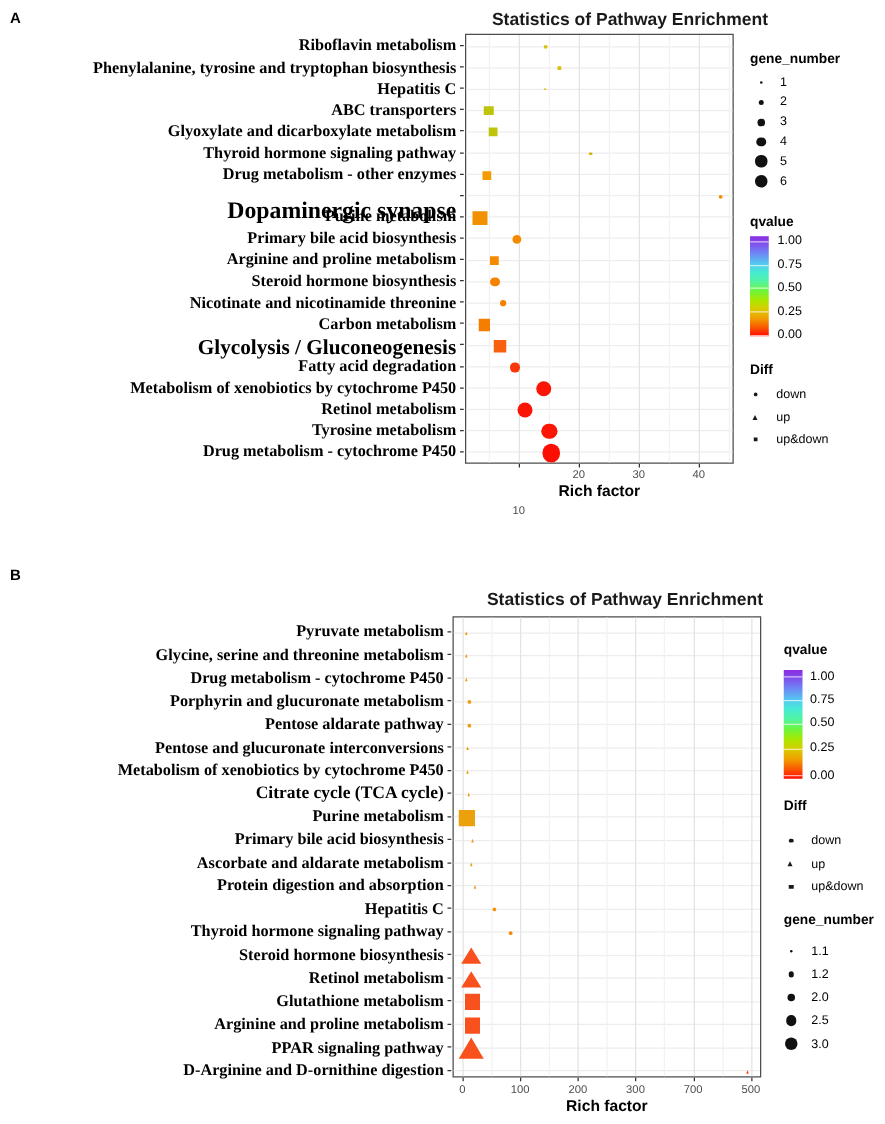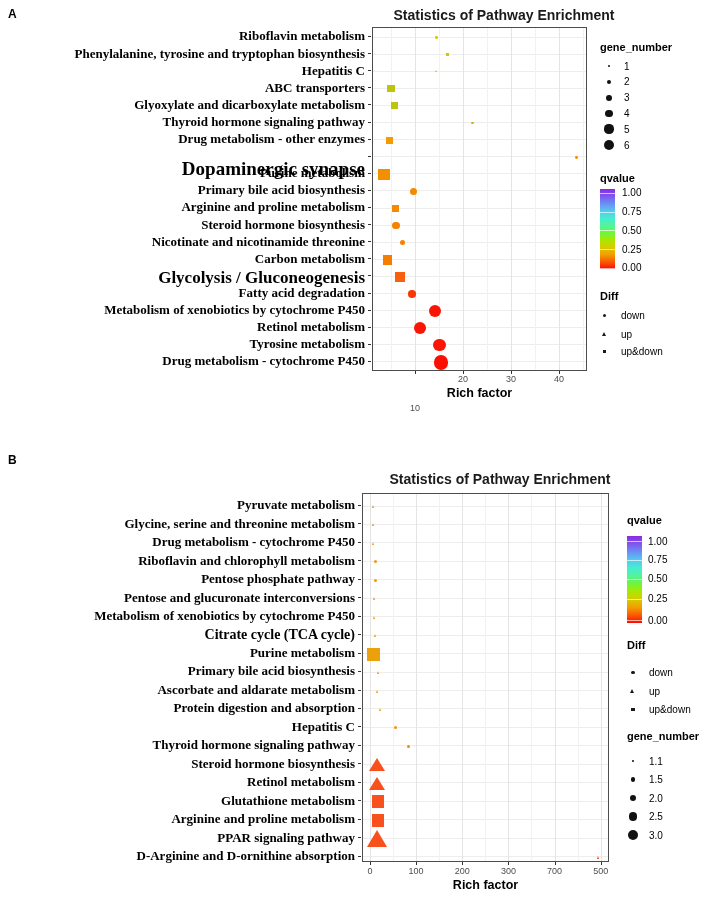--- a/index.html
+++ b/index.html
@@ -224,23 +224,23 @@
         <div class="marker" style="left: 8.5085px; top: 319.737px; width: 12.825px; height: 12.825px; background: rgb(248, 81, 29);"></div>
         <div class="marker" style="left: 4.296px; top: 336.1px; width: 0px; height: 0px; border-left: 10.625px solid transparent; border-right: 10.625px solid transparent; border-bottom: 17px solid rgb(248, 81, 29);"></div>
         <div class="marker" style="left: 233.595px; top: 361.55px; width: 0px; height: 0px; border-left: 1.875px solid transparent; border-right: 1.875px solid transparent; border-bottom: 3px solid rgb(248, 67, 17);"></div>
       </div>
       <div class="cat-label" style="left: 2px; width: 353px; top: 497.44px; font-size: 13px;">Pyruvate metabolism</div>
       <div class="ytick" style="left: 358px; top: 505px;"></div>
       <div class="cat-label" style="left: 2px; width: 353px; top: 515.89px; font-size: 13px;">Glycine, serine and threonine metabolism</div>
       <div class="ytick" style="left: 358px; top: 523.45px;"></div>
       <div class="cat-label" style="left: 2px; width: 353px; top: 534.34px; font-size: 13px;">Drug metabolism - cytochrome P450</div>
       <div class="ytick" style="left: 358px; top: 541.9px;"></div>
-      <div class="cat-label" style="left: 2px; width: 353px; top: 552.79px; font-size: 13px;">Riboflavin and chlorophyll metabolism</div>
+      <div class="cat-label" style="left: 2px; width: 353px; top: 552.79px; font-size: 13px;">Porphyrin and glucuronate metabolism</div>
       <div class="ytick" style="left: 358px; top: 560.35px;"></div>
-      <div class="cat-label" style="left: 2px; width: 353px; top: 571.24px; font-size: 13px;">Pentose phosphate pathway</div>
+      <div class="cat-label" style="left: 2px; width: 353px; top: 571.24px; font-size: 13px;">Pentose aldarate pathway</div>
       <div class="ytick" style="left: 358px; top: 578.8px;"></div>
       <div class="cat-label" style="left: 2px; width: 353px; top: 589.69px; font-size: 13px;">Pentose and glucuronate interconversions</div>
       <div class="ytick" style="left: 358px; top: 597.25px;"></div>
       <div class="cat-label" style="left: 2px; width: 353px; top: 608.14px; font-size: 13px;">Metabolism of xenobiotics by cytochrome P450</div>
       <div class="ytick" style="left: 358px; top: 615.7px;"></div>
       <div class="cat-label" style="left: 2px; width: 353px; top: 626.59px; font-size: 14px;">Citrate cycle (TCA cycle)</div>
       <div class="ytick" style="left: 358px; top: 634.15px;"></div>
       <div class="cat-label" style="left: 2px; width: 353px; top: 645.04px; font-size: 13px;">Purine metabolism</div>
       <div class="ytick" style="left: 358px; top: 652.6px;"></div>
       <div class="cat-label" style="left: 2px; width: 353px; top: 663.49px; font-size: 13px;">Primary bile acid biosynthesis</div>
@@ -256,21 +256,21 @@
       <div class="cat-label" style="left: 2px; width: 353px; top: 755.74px; font-size: 13px;">Steroid hormone biosynthesis</div>
       <div class="ytick" style="left: 358px; top: 763.3px;"></div>
       <div class="cat-label" style="left: 2px; width: 353px; top: 774.19px; font-size: 13px;">Retinol metabolism</div>
       <div class="ytick" style="left: 358px; top: 781.75px;"></div>
       <div class="cat-label" style="left: 2px; width: 353px; top: 792.64px; font-size: 13px;">Glutathione metabolism</div>
       <div class="ytick" style="left: 358px; top: 800.2px;"></div>
       <div class="cat-label" style="left: 2px; width: 353px; top: 811.09px; font-size: 13px;">Arginine and proline metabolism</div>
       <div class="ytick" style="left: 358px; top: 818.65px;"></div>
       <div class="cat-label" style="left: 2px; width: 353px; top: 829.54px; font-size: 13px;">PPAR signaling pathway</div>
       <div class="ytick" style="left: 358px; top: 837.1px;"></div>
-      <div class="cat-label" style="left: 2px; width: 353px; top: 847.99px; font-size: 13px;">D-Arginine and D-ornithine absorption</div>
+      <div class="cat-label" style="left: 2px; width: 353px; top: 847.99px; font-size: 13px;">D-Arginine and D-ornithine digestion</div>
       <div class="ytick" style="left: 358px; top: 855.55px;"></div>
       <div class="xtick" style="left: 370px; top: 862px;"></div>
       <div class="xtick-label" style="left: 370px; top: 866px;">0</div>
       <div class="xtick" style="left: 416.14px; top: 862px;"></div>
       <div class="xtick-label" style="left: 416.14px; top: 866px;">100</div>
       <div class="xtick" style="left: 462.28px; top: 862px;"></div>
       <div class="xtick-label" style="left: 462.28px; top: 866px;">200</div>
       <div class="xtick" style="left: 508.42px; top: 862px;"></div>
       <div class="xtick-label" style="left: 508.42px; top: 866px;">300</div>
       <div class="xtick" style="left: 554.56px; top: 862px;"></div>
@@ -295,21 +295,21 @@
       <div class="marker" style="left: 631.4px; top: 670.9px; width: 3.2px; height: 3.2px; background: rgb(26, 26, 26); border-radius: 50%;"></div>
       <div class="legend-label" style="left: 649px; top: 667px;">down</div>
       <div class="marker" style="left: 630.188px; top: 688.75px; width: 0px; height: 0px; border-left: 2.8125px solid transparent; border-right: 2.8125px solid transparent; border-bottom: 4.5px solid rgb(26, 26, 26);"></div>
       <div class="legend-label" style="left: 649px; top: 685.5px;">up</div>
       <div class="marker" style="left: 631.1px; top: 707.6px; width: 3.8px; height: 3.8px; background: rgb(26, 26, 26);"></div>
       <div class="legend-label" style="left: 649px; top: 704px;">up&amp;down</div>
       <div class="legend-title" style="left: 627px; top: 730px;">gene_number</div>
       <div class="marker" style="left: 631.8px; top: 759.8px; width: 2.4px; height: 2.4px; background: rgb(17, 17, 17); border-radius: 50%;"></div>
       <div class="legend-label" style="left: 649px; top: 755.5px;">1.1</div>
       <div class="marker" style="left: 630.75px; top: 777.25px; width: 4.5px; height: 4.5px; background: rgb(17, 17, 17); border-radius: 50%;"></div>
-      <div class="legend-label" style="left: 649px; top: 774px;">1.5</div>
+      <div class="legend-label" style="left: 649px; top: 774px;">1.2</div>
       <div class="marker" style="left: 629.7px; top: 794.7px; width: 6.6px; height: 6.6px; background: rgb(17, 17, 17); border-radius: 50%;"></div>
       <div class="legend-label" style="left: 649px; top: 792.5px;">2.0</div>
       <div class="marker" style="left: 628.65px; top: 812.15px; width: 8.7px; height: 8.7px; background: rgb(17, 17, 17); border-radius: 50%;"></div>
       <div class="legend-label" style="left: 649px; top: 811px; text-align: center;">2.5</div>
       <div class="marker" style="left: 627.6px; top: 829.6px; width: 10.8px; height: 10.8px; background: rgb(17, 17, 17); border-radius: 50%;"></div>
       <div class="legend-label" style="left: 649px; top: 829.5px;">3.0</div>
     </div>
   </div>
 
 </body></html>

